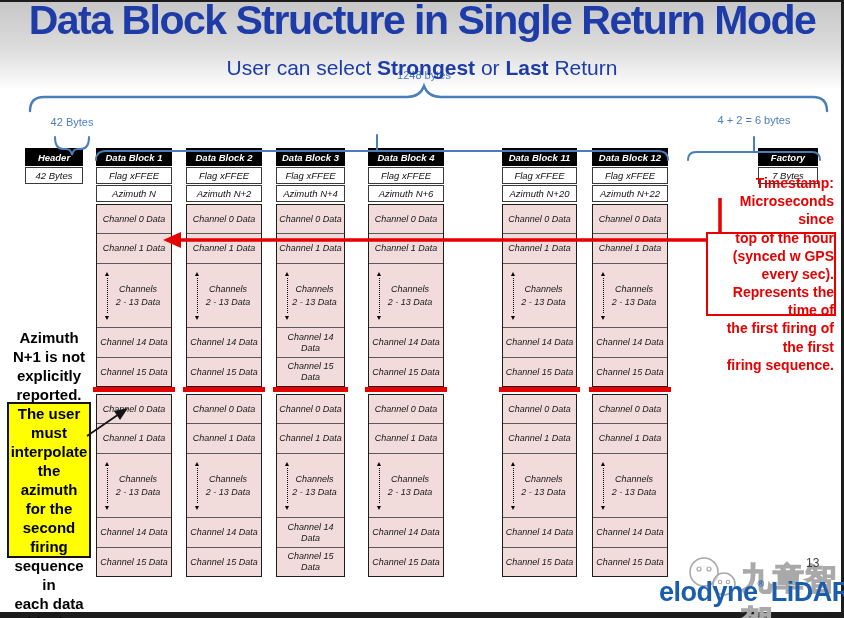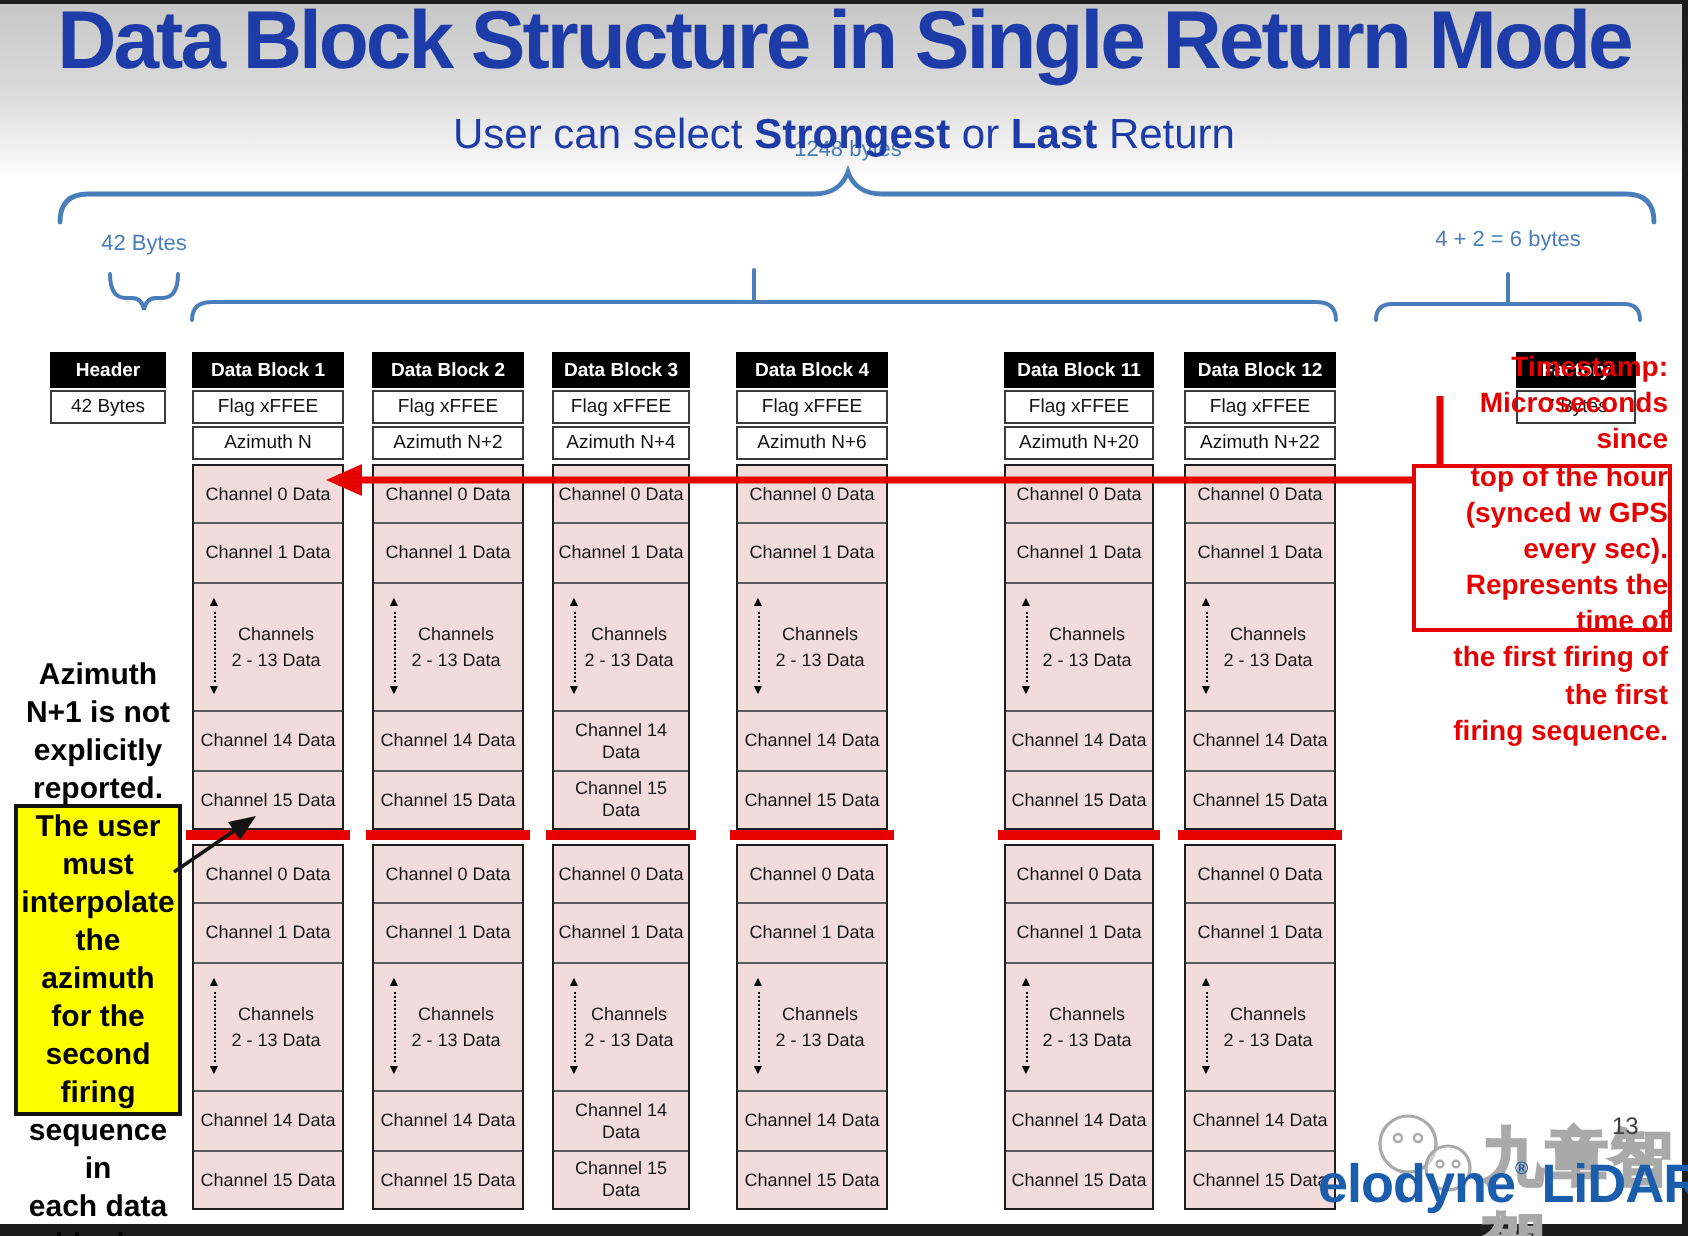--- a/index.html
+++ b/index.html
@@ -16,21 +16,21 @@
               font-size:41px;font-weight:bold;color:#1e3ca8;letter-spacing:-1.5px;white-space:nowrap;}
   .subtitle{position:absolute;top:56px;left:0;width:844px;text-align:center;
             font-size:21px;color:#1e3ca8;z-index:2;}
   .subtitle b{font-weight:bold;}
   .total-bytes{position:absolute;top:69px;left:0;width:848px;text-align:center;
                font-size:11px;color:#4a7ebb;z-index:1;}
   .bytelabel{position:absolute;font-size:11px;color:#4a7ebb;text-align:center;z-index:2;}
 
   .overlay{position:absolute;left:0;top:0;z-index:5;pointer-events:none;}
 
-  .col{position:absolute;top:176px;z-index:1;}
+  .col{position:absolute;top:148px;z-index:1;font-style:italic;}
   .tcell{height:18px;background:#000;color:#fff;font-weight:bold;font-size:9.5px;
          display:flex;align-items:center;justify-content:center;border:1px solid #000;
          margin-bottom:1px;box-sizing:border-box;}
   .wcell{height:17px;background:#fff;border:1.5px solid #3a3a3a;display:flex;align-items:center;
          justify-content:center;font-size:9.5px;color:#111;margin-bottom:1px;box-sizing:border-box;}
   .stack{border:1.5px solid #1d1d1d;margin-top:2px;background:#f2dcdb;}
   .chcell{background:#f2dcdb;display:flex;align-items:center;justify-content:center;
           font-size:9px;color:#161616;border-top:1px solid #5a5a5a;position:relative;
           text-align:center;box-sizing:border-box;line-height:1.2;}
   .stack .chcell:first-child{border-top:none;}

